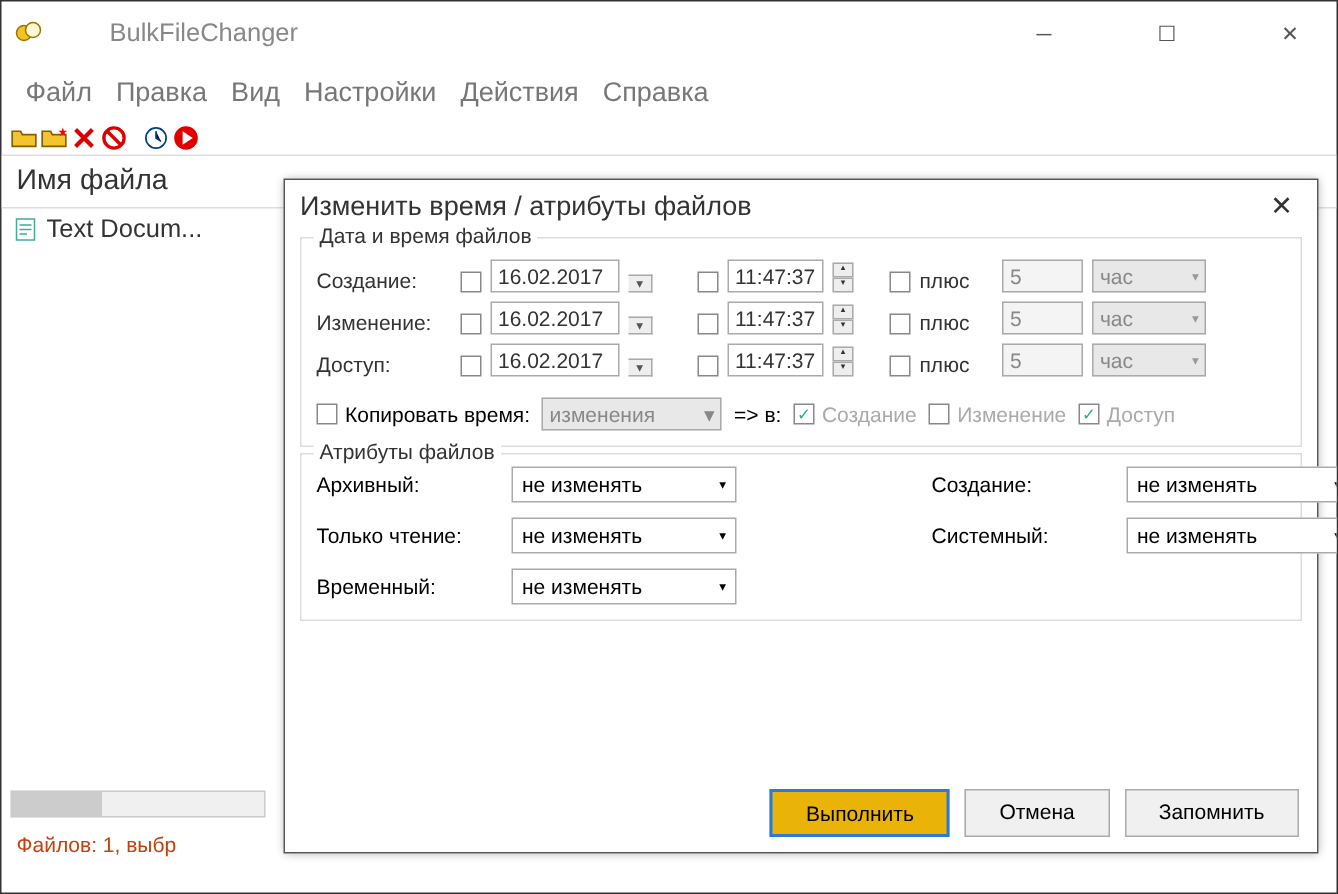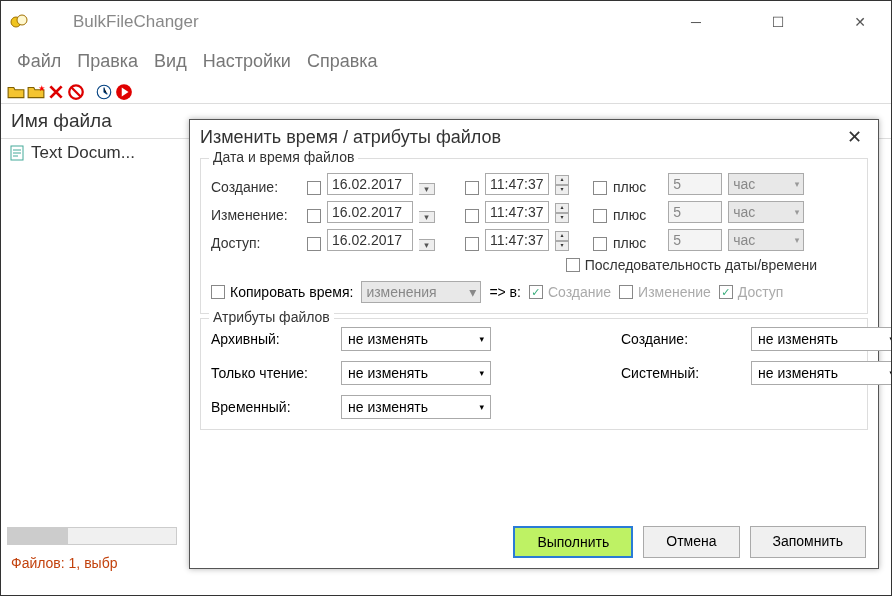--- a/index.html
+++ b/index.html
@@ -48,21 +48,21 @@
 
 .inline-cb { display: flex; align-items: center; gap: 5px; }
 .disabled { color: #aaa; }
 
 .attr-grid { display: grid; grid-template-columns: 110px 150px 90px 110px 150px; gap: 10px 20px; align-items: center; font-size: 14px; }
 .attr-sel { border: 1px solid #aaa; padding: 3px 6px; font-size: 14px; background: #fff; display: flex; justify-content: space-between; align-items: center; }
 .attr-sel .car { font-size: 9px; }
 
 .dlg-buttons { position: absolute; bottom: 10px; right: 12px; display: flex; gap: 10px; }
 .btn { border: 1px solid #aaa; padding: 6px 22px; font-size: 14px; background: #f0f0f0; cursor: pointer; }
-.btn.primary { border: 2px solid #2a7bd6; background: #bef264; text-align: right; }
+.btn.primary { border: 2px solid #2a7bd6; background: #eab308; text-align: right; }
 
 .copytime-row { display: flex; align-items: center; gap: 8px; font-size: 14px; margin-top: 8px; flex-wrap: nowrap; }
 .copytime-sel { width: 120px; border: 1px solid #aaa; padding: 2px 4px; background: #e8e8e8; color: #888; display: flex; justify-content: space-between; align-items: center; font-size: 14px; }
 </style>
 </head>
 <body>
 
 <div class="titlebar">
   <span class="app-icon">
     <svg viewBox="0 0 20 20">
@@ -74,20 +74,21 @@
   <div class="win-btn">─</div>
   <div class="win-btn">☐</div>
   <div class="win-btn">✕</div>
 </div>
 
 <div class="menubar">
   <span>Файл</span>
   <span>Правка</span>
   <span>Вид</span>
   <span>Настройки</span>
+  <span>Действия</span>
   <span>Справка</span>
 </div>
 
 <div class="toolbar">
   <span class="tb-icon"><svg viewBox="0 0 16 16">
         <path fill="#f4c430" stroke="#806000" d="M1 4h5l1 2h8v7H1z"></path>
       </svg></span>
   <span class="tb-icon"><svg viewBox="0 0 16 16">
         <path fill="#f4c430" stroke="#806000" d="M1 4h5l1 2h8v7H1z"></path>
         <text x="10" y="7" font-size="7" fill="red">★</text>
@@ -197,24 +198,20 @@
       <span style="width:10px"></span>
       <span class="numin">5</span>
       <span class="sel">
           <span>час</span>
           <span class="car">▾</span>
         </span>
     </div>
 
     <div class="row">
       <span style="flex:1"></span>
-      <span class="inline-cb" style="margin-right:40px">
-          <span class="cb"></span>
-          <span>Последовательность даты/времени</span>
-        </span>
     </div>
 
     <div class="copytime-row">
       <span class="inline-cb">
           <span class="cb"></span>
           <span>Копировать время:</span>
         </span>
       <span class="copytime-sel">
           <span>изменения</span>
           <span class="car">▾</span>

